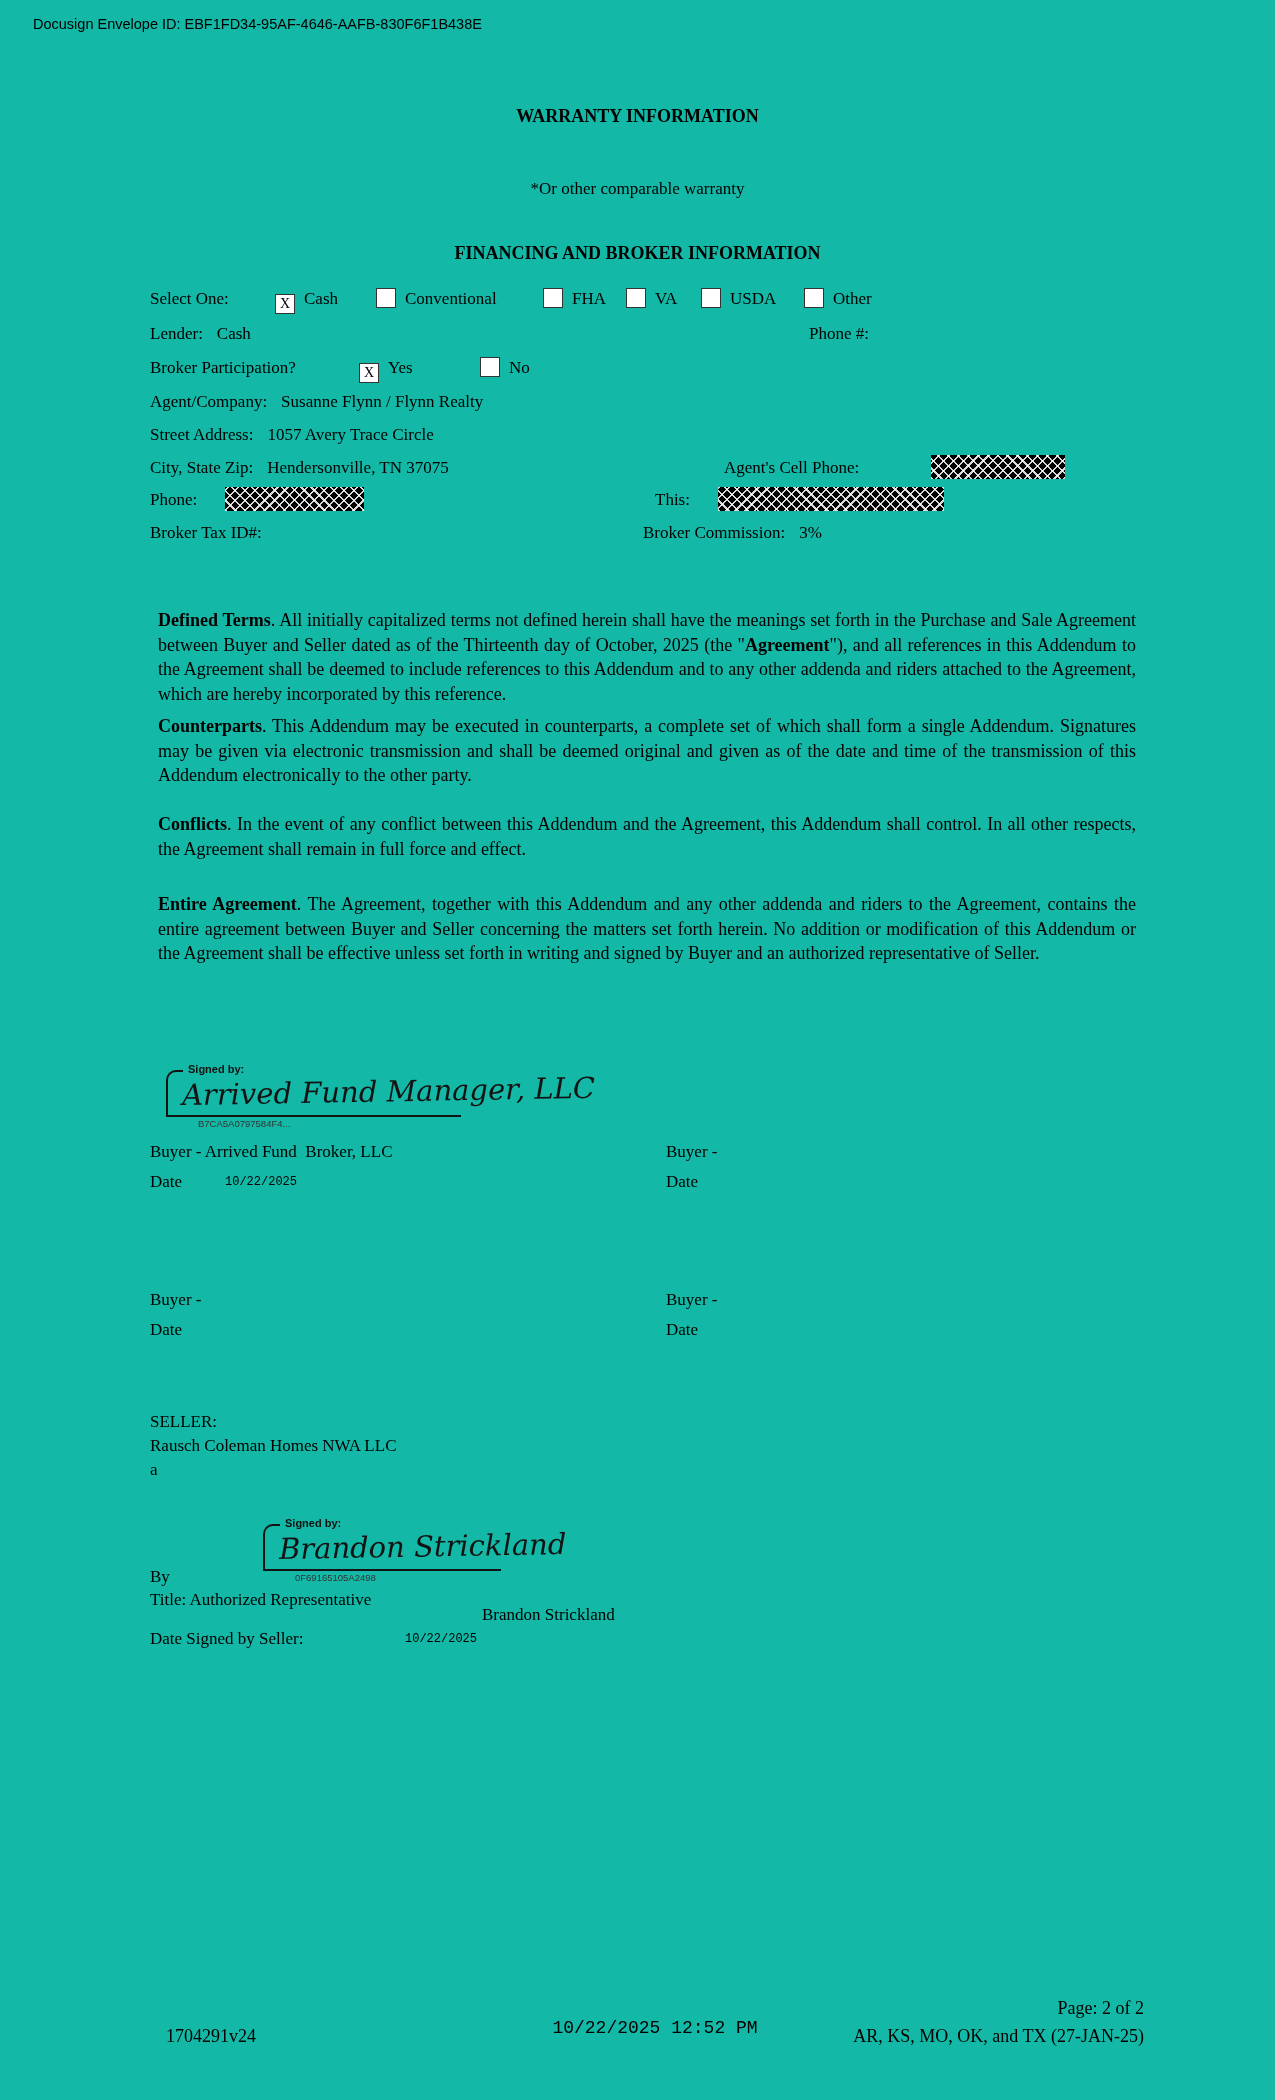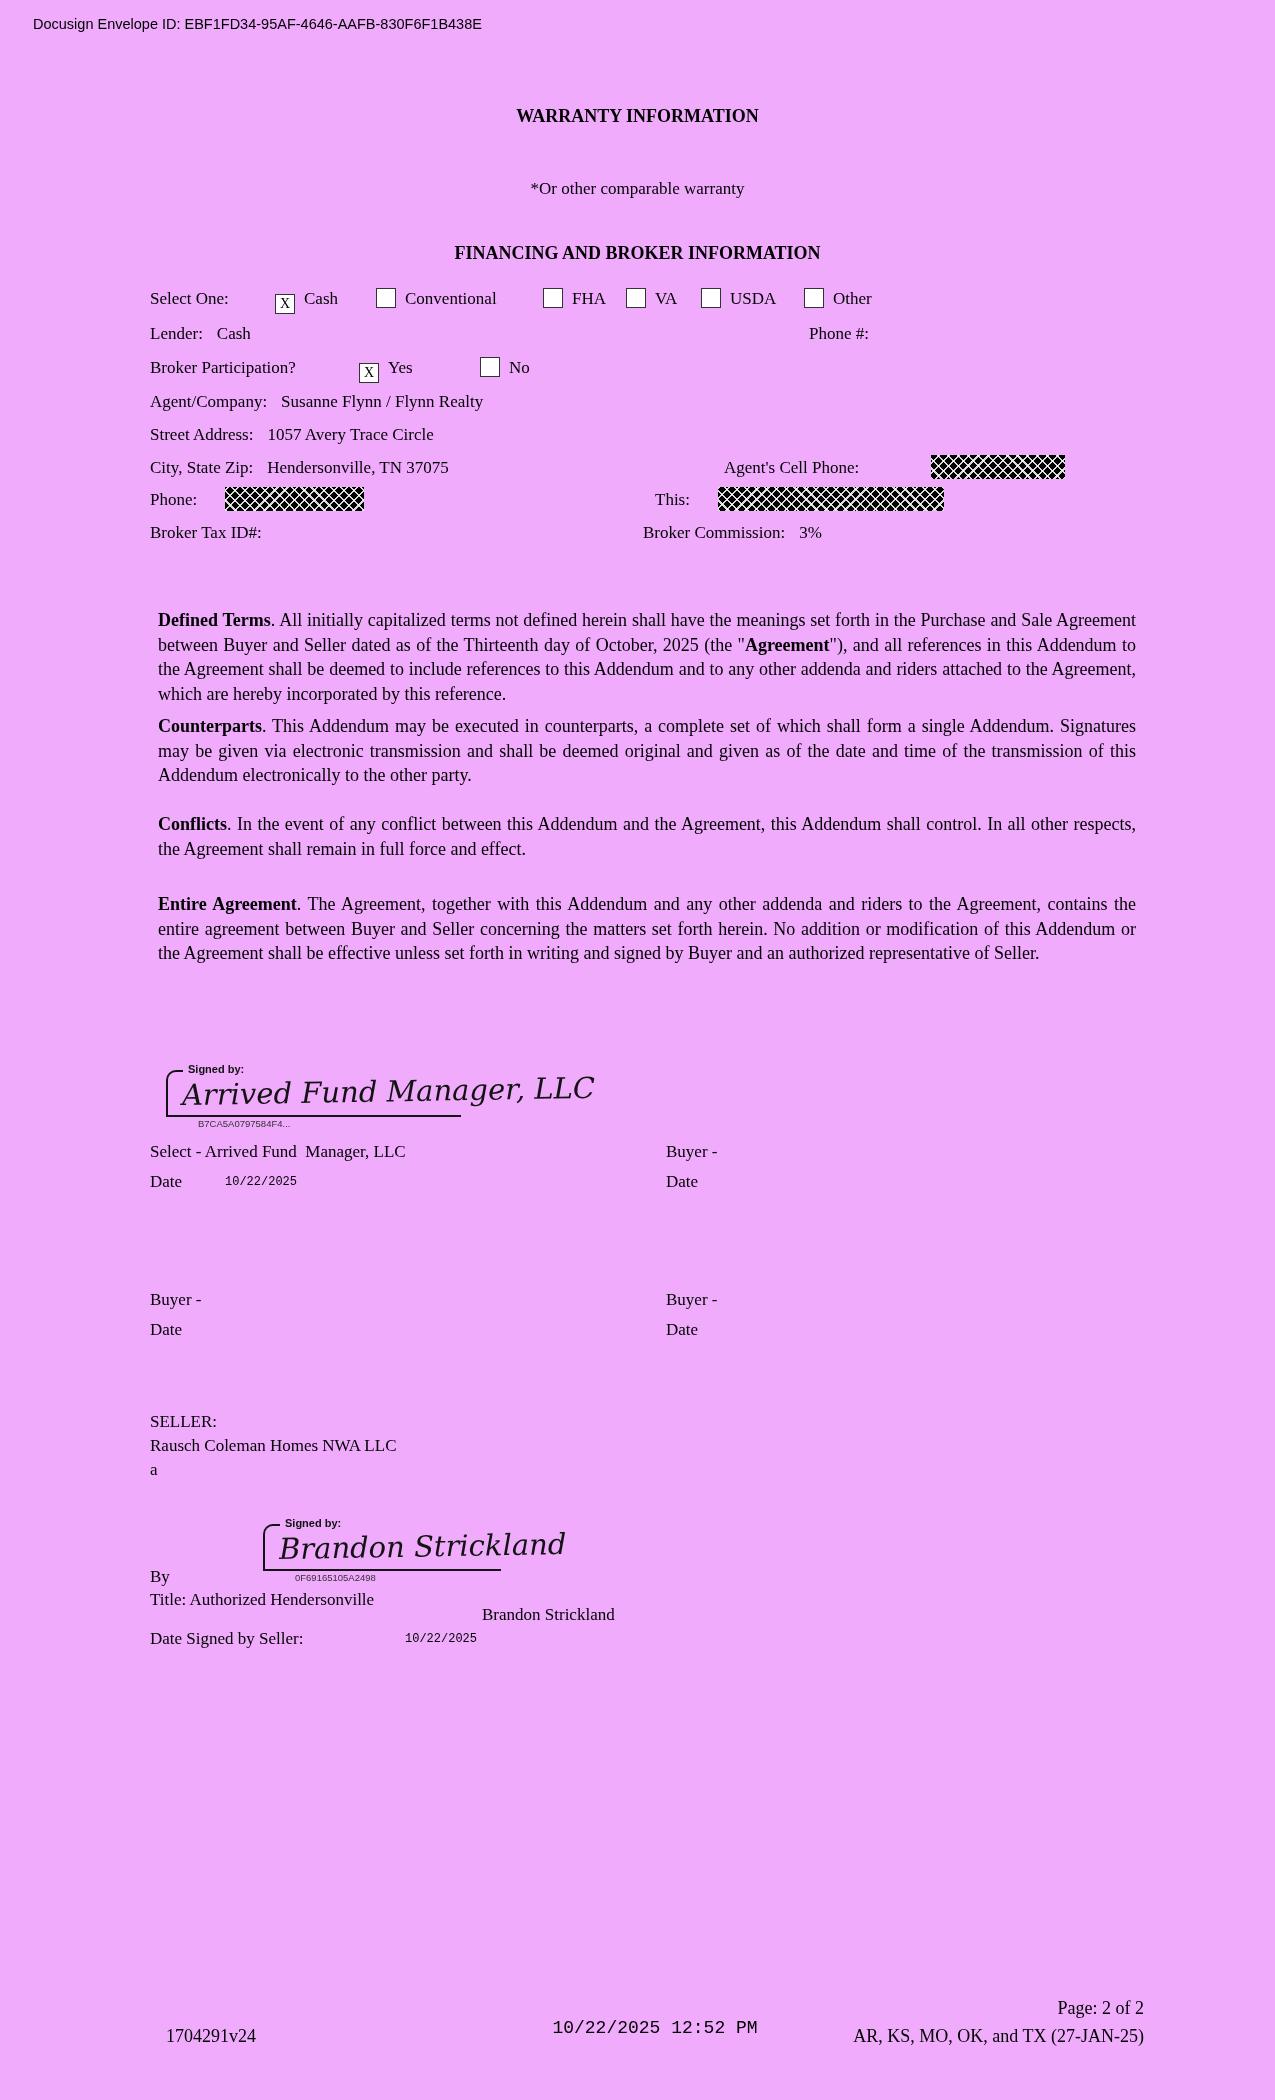--- a/index.html
+++ b/index.html
@@ -1,17 +1,17 @@
 <!DOCTYPE html>
 <html><head>
 <meta charset="utf-8">
 <style>
   html,body { margin:0; padding:0; background:#ffffff; }
   .page {
-    position:relative; width:1275px; height:2100px; background:#f0abfc;
+    position:relative; width:1275px; height:2100px; background:#14b8a6;
     font-family:"Liberation Serif", serif; color:#000; overflow:hidden;
   }
   .env {
     position:absolute; left:33px; top:16px;
     font-family:"Liberation Sans", sans-serif; font-size:14.5px;
   }
   .h1 { position:absolute; left:0; width:100%; text-align:center; font-weight:bold; font-size:18px; }
   .note { position:absolute; left:0; width:100%; text-align:center; font-size:17px; }
 
   .content { position:absolute; left:150px; top:0; width:978px; height:100%; }
@@ -151,21 +151,21 @@
     <p class="para" style="top:884px"><b>Entire Agreement</b><span>.  The Agreement, together with this Addendum and any other addenda and riders to the Agreement, contains the entire agreement between Buyer and Seller concerning the matters set forth herein.  No addition or modification of this Addendum or the Agreement shall be effective unless set forth in writing and signed by Buyer and an authorized representative of Seller.</span></p>
 
     <div class="ds-stamp" style="left:16px;top:1063px;width:345px">
       <div class="ds-head">Signed by:</div>
       <div class="ds-script">Arrived Fund Manager, LLC</div>
       <div class="ds-base" style="width:295px"></div>
       <div class="ds-id">B7CA5A0797584F4...</div>
     </div>
 
     <div class="line" style="top:1140px">
-      <span class="pre">Select - Arrived Fund  Manager, LLC</span>
+      <span class="pre">Buyer - Arrived Fund  Broker, LLC</span>
       <span class="at" style="left:516px">Buyer -</span>
     </div>
     <div class="line" style="top:1170px">
       <span>Date</span>
       <span class="at mono" style="left:75px">10/22/2025</span>
       <span class="at" style="left:516px">Date</span>
     </div>
 
     <div class="line" style="top:1288px">
       <span>Buyer -</span>
@@ -190,21 +190,21 @@
       <div class="ds-head">Signed by:</div>
       <div class="ds-script">Brandon Strickland</div>
       <div class="ds-base" style="width:238px"></div>
       <div class="ds-id">0F69165105A2498</div>
     </div>
 
     <div class="line" style="top:1565px">
       <span>By</span>
     </div>
     <div class="line" style="top:1588px">
-      <span>Title: Authorized Hendersonville</span>
+      <span>Title: Authorized Representative</span>
     </div>
     <div class="line" style="top:1603px">
       <span class="at" style="left:332px">Brandon Strickland</span>
     </div>
     <div class="line" style="top:1627px">
       <span>Date Signed by Seller:</span>
       <span class="at mono" style="left:255px">10/22/2025</span>
     </div>
 
     <div class="line right f15" style="top:1996px">

